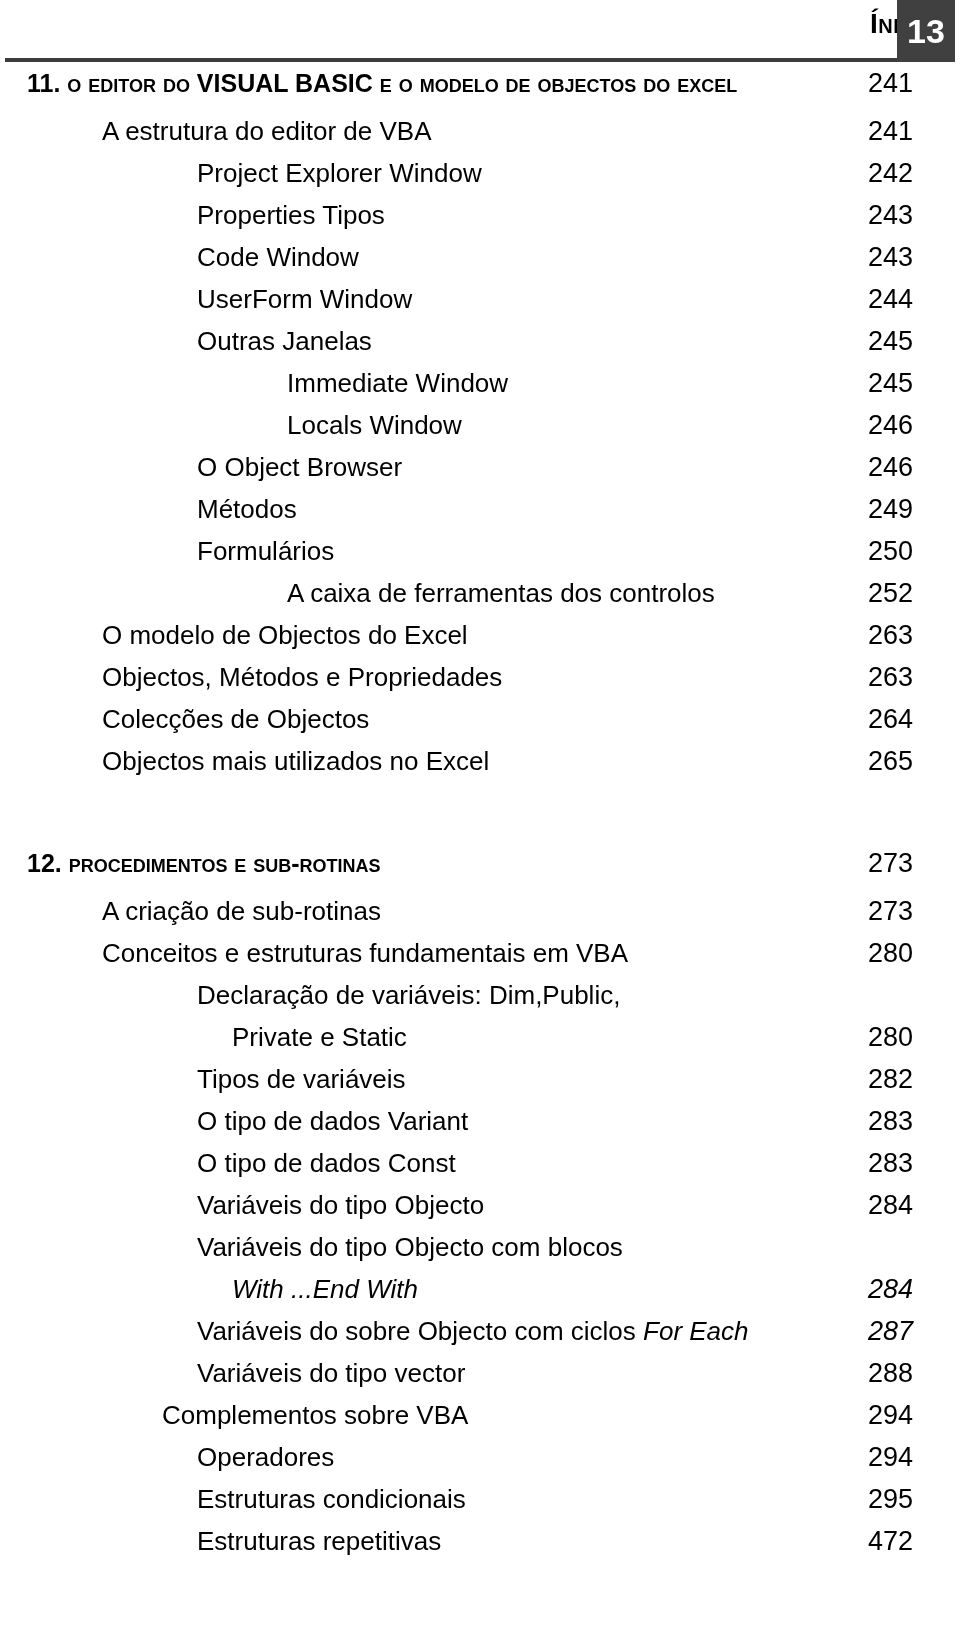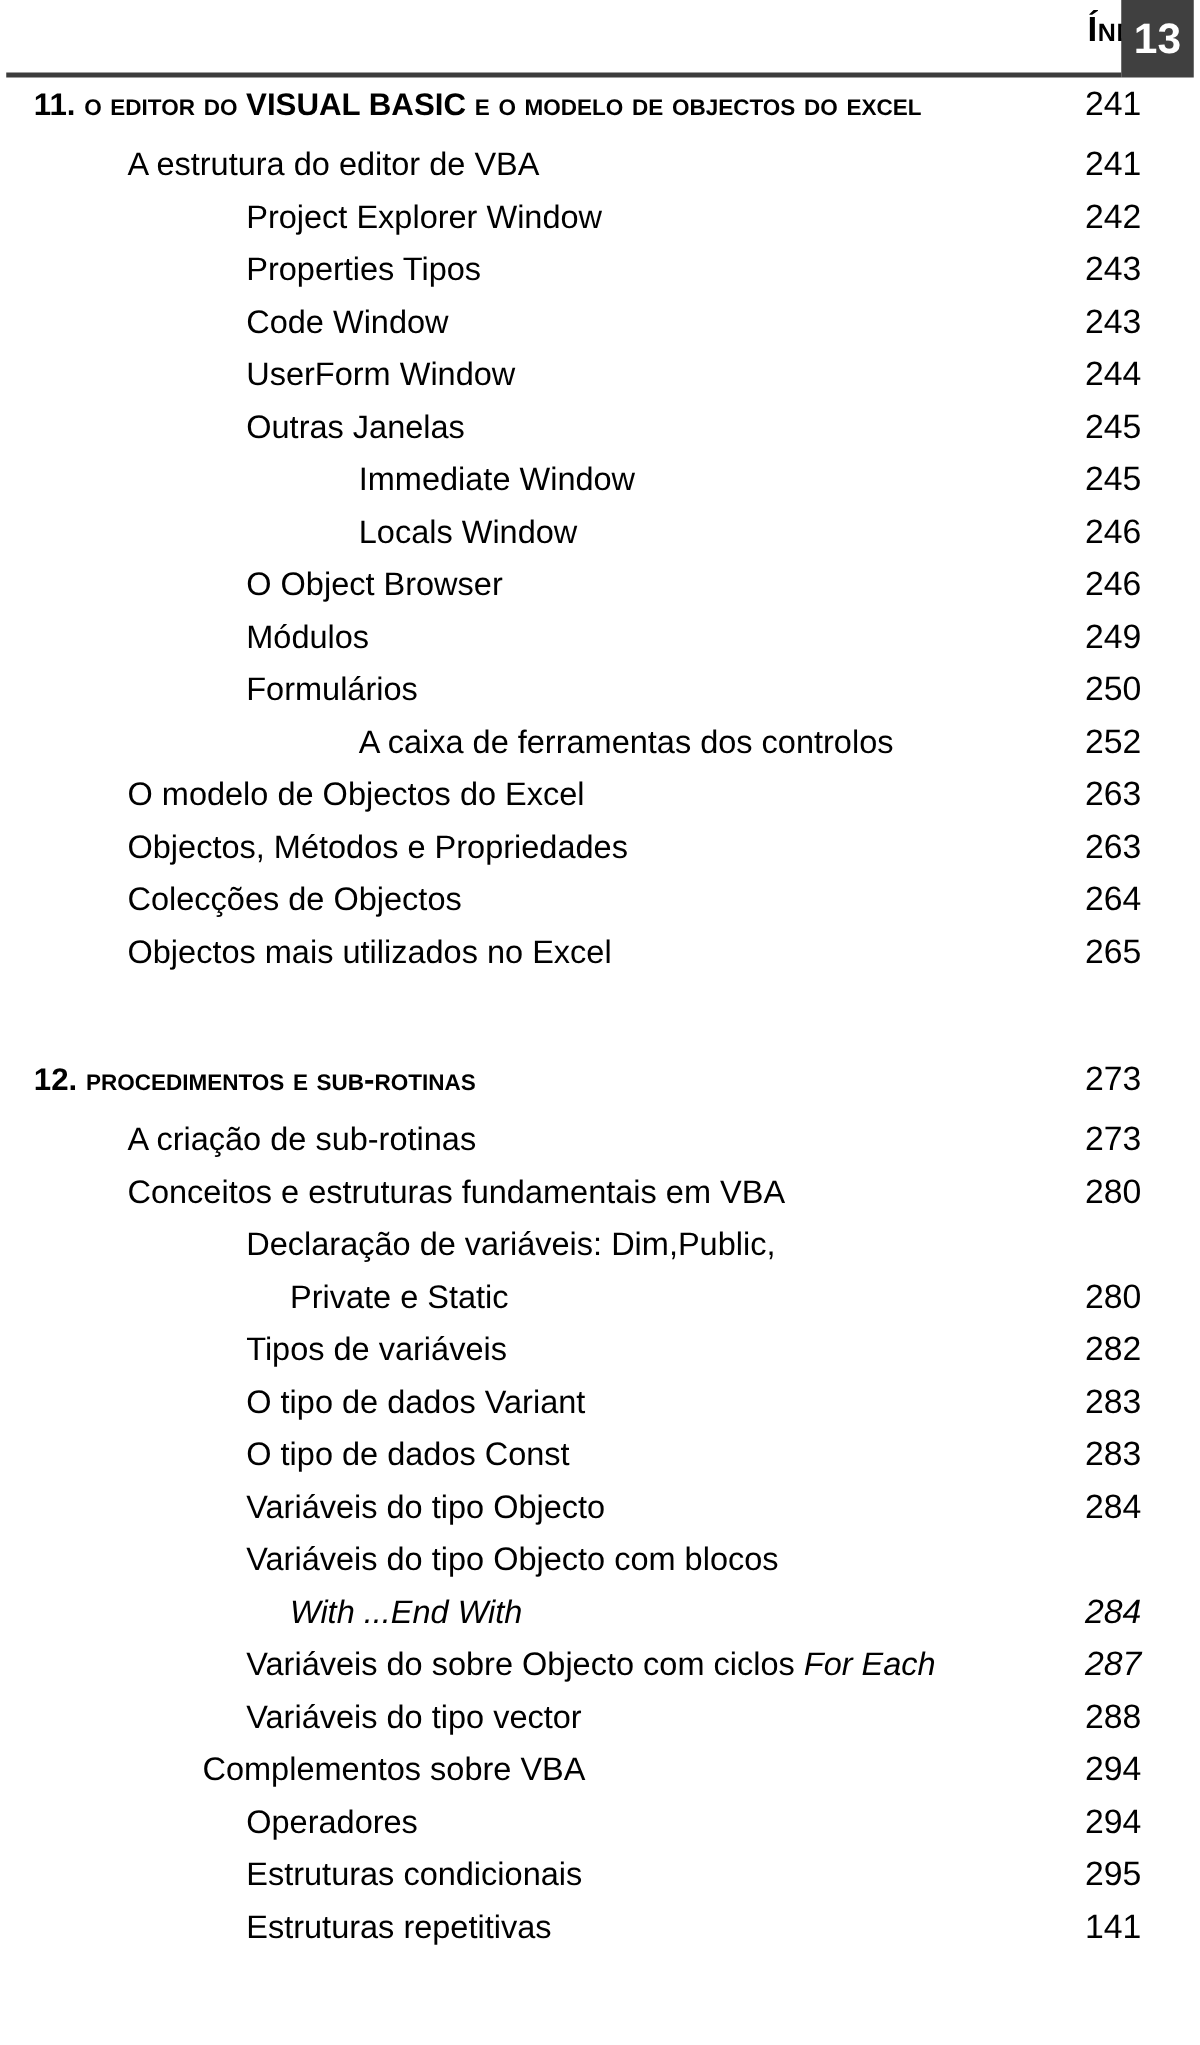--- a/index.html
+++ b/index.html
@@ -195,21 +195,21 @@
         <span class="label">Locals Window</span>
         <span class="filler"></span>
         <span class="folio">246</span>
       </div>
       <div class="toc-row entry lvl-2">
         <span class="label">O Object Browser</span>
         <span class="filler"></span>
         <span class="folio">246</span>
       </div>
       <div class="toc-row entry lvl-2">
-        <span class="label">Módulos</span>
+        <span class="label">Métodos</span>
         <span class="filler"></span>
         <span class="folio">249</span>
       </div>
       <div class="toc-row entry lvl-2">
         <span class="label">Formulários</span>
         <span class="filler"></span>
         <span class="folio">250</span>
       </div>
       <div class="toc-row entry lvl-3">
         <span class="label">A caixa de ferramentas dos controlos</span>
@@ -315,16 +315,16 @@
         <span class="folio">294</span>
       </div>
       <div class="toc-row entry lvl-2">
         <span class="label">Estruturas condicionais</span>
         <span class="filler"></span>
         <span class="folio">295</span>
       </div>
       <div class="toc-row entry lvl-2">
         <span class="label">Estruturas repetitivas</span>
         <span class="filler"></span>
-        <span class="folio">141</span>
+        <span class="folio">472</span>
       </div>
     </div>
   </div>
 
 </body></html>

